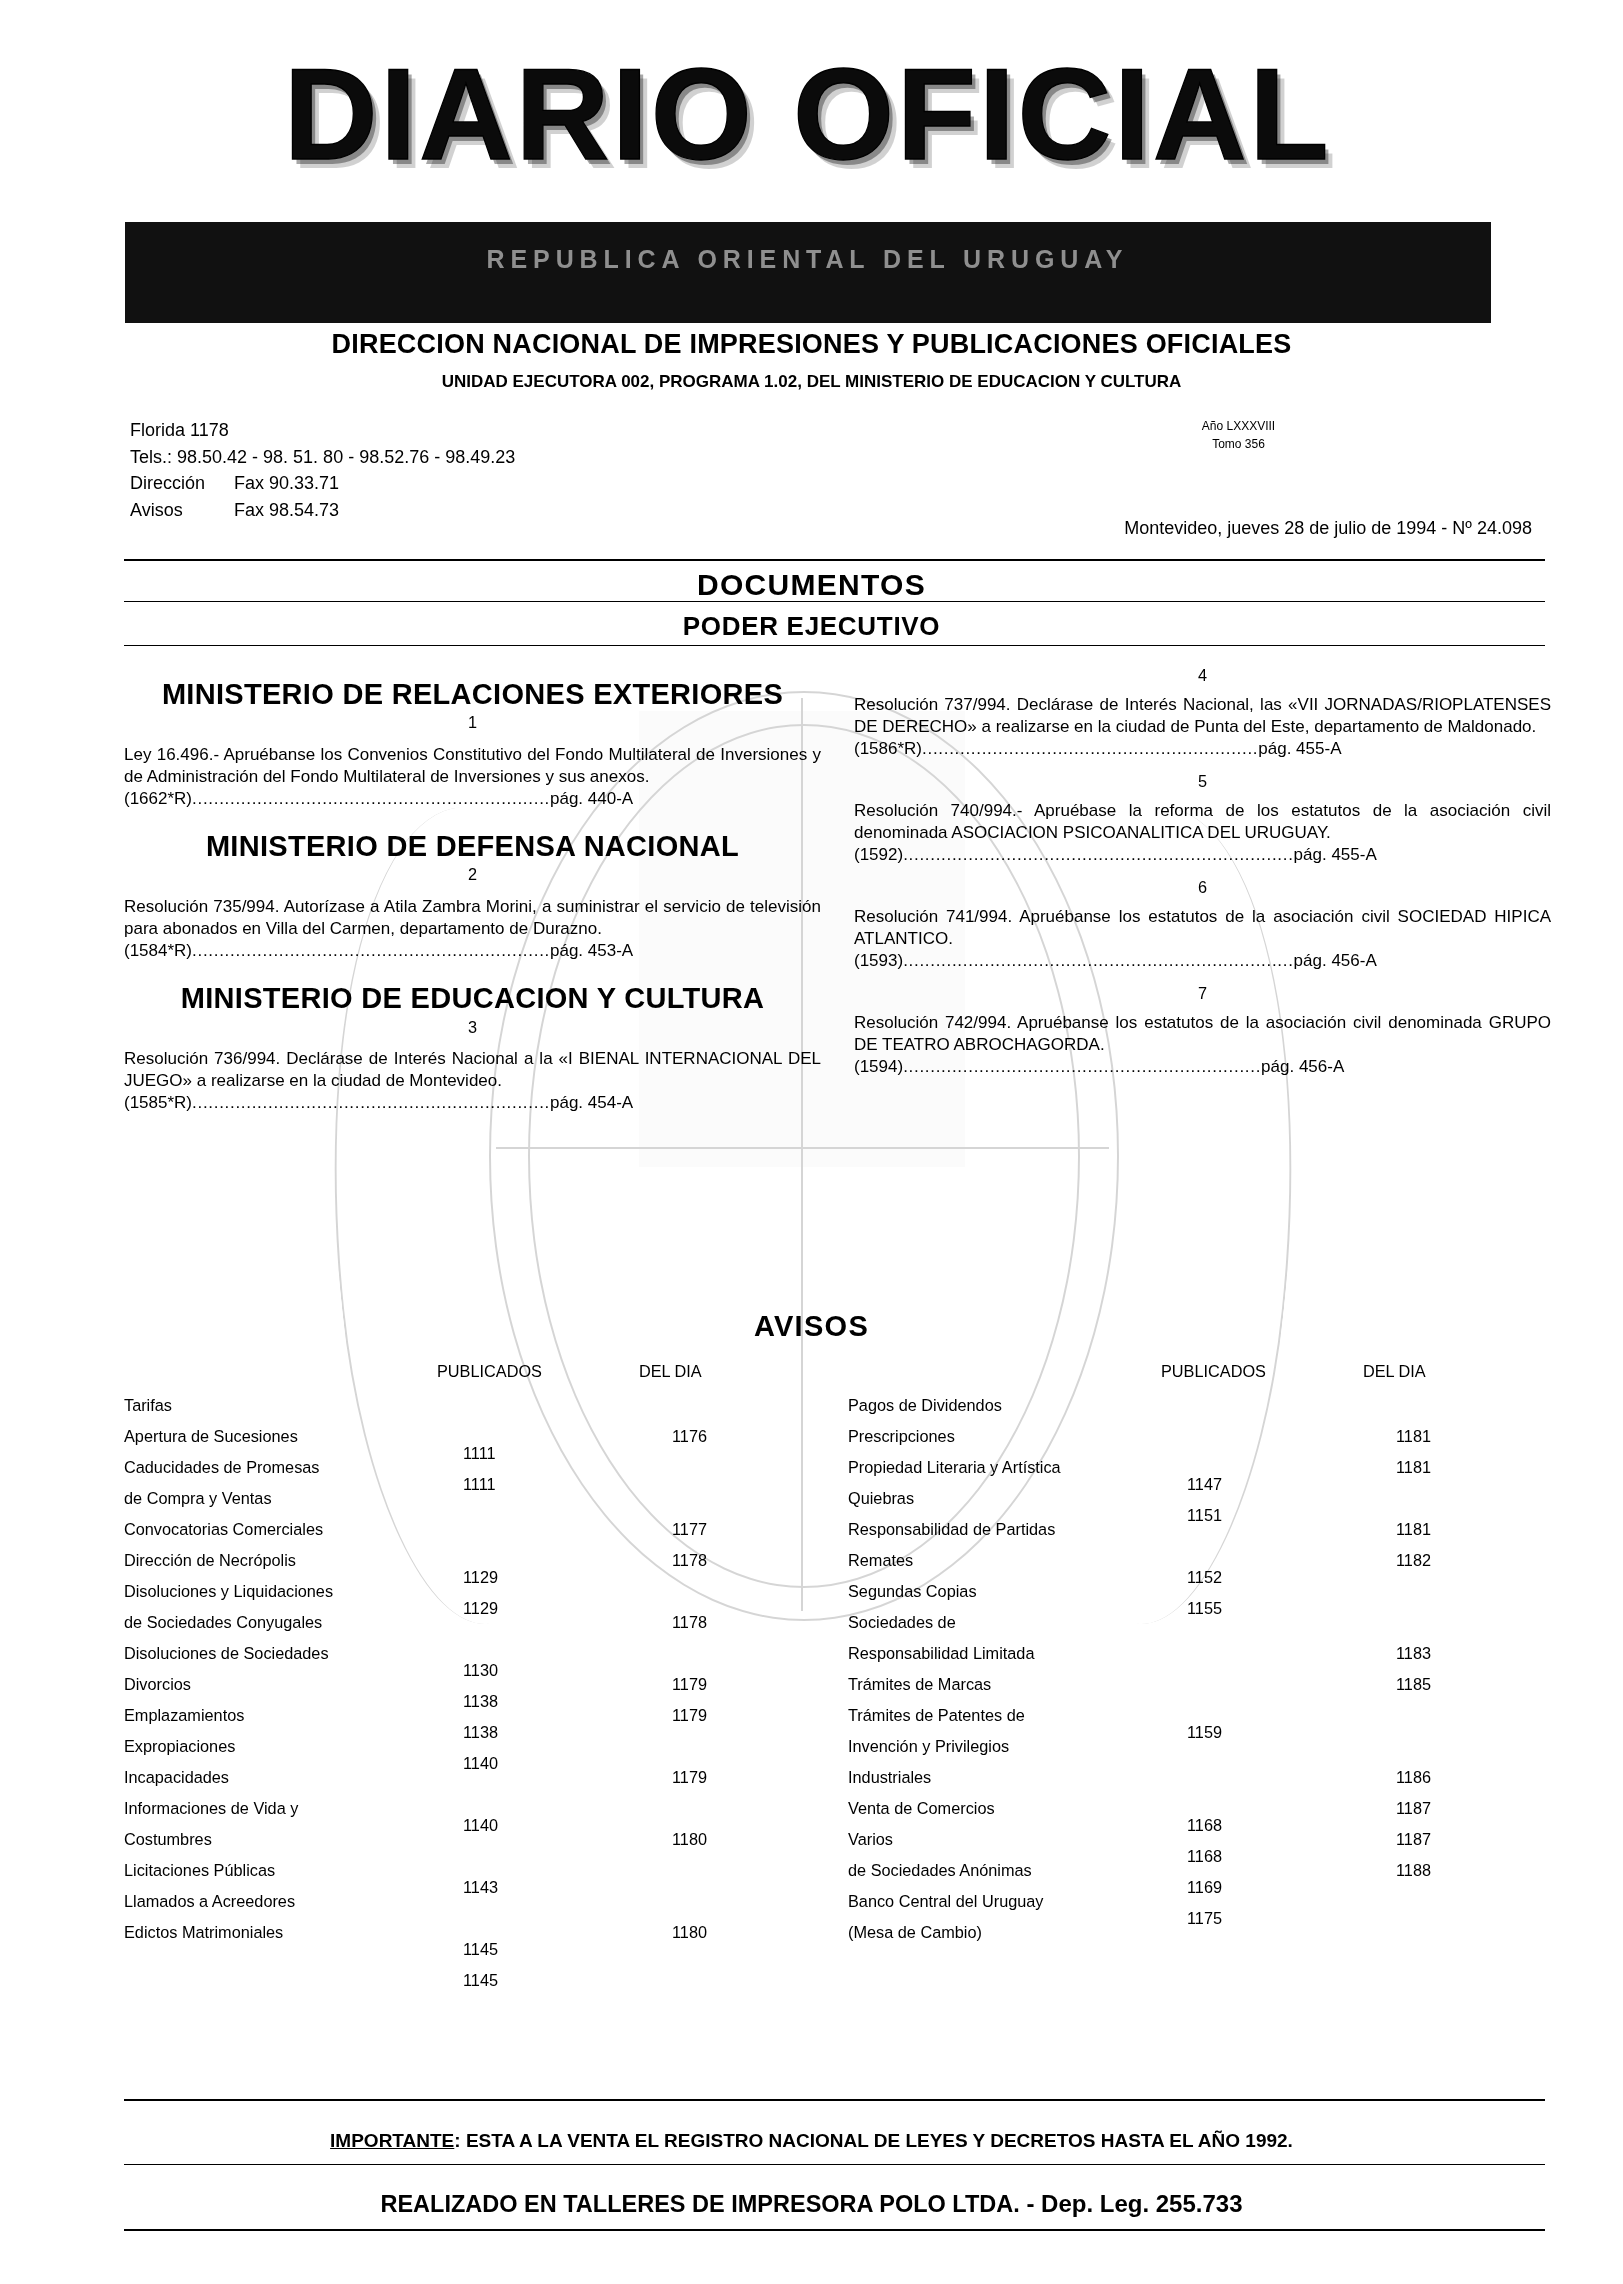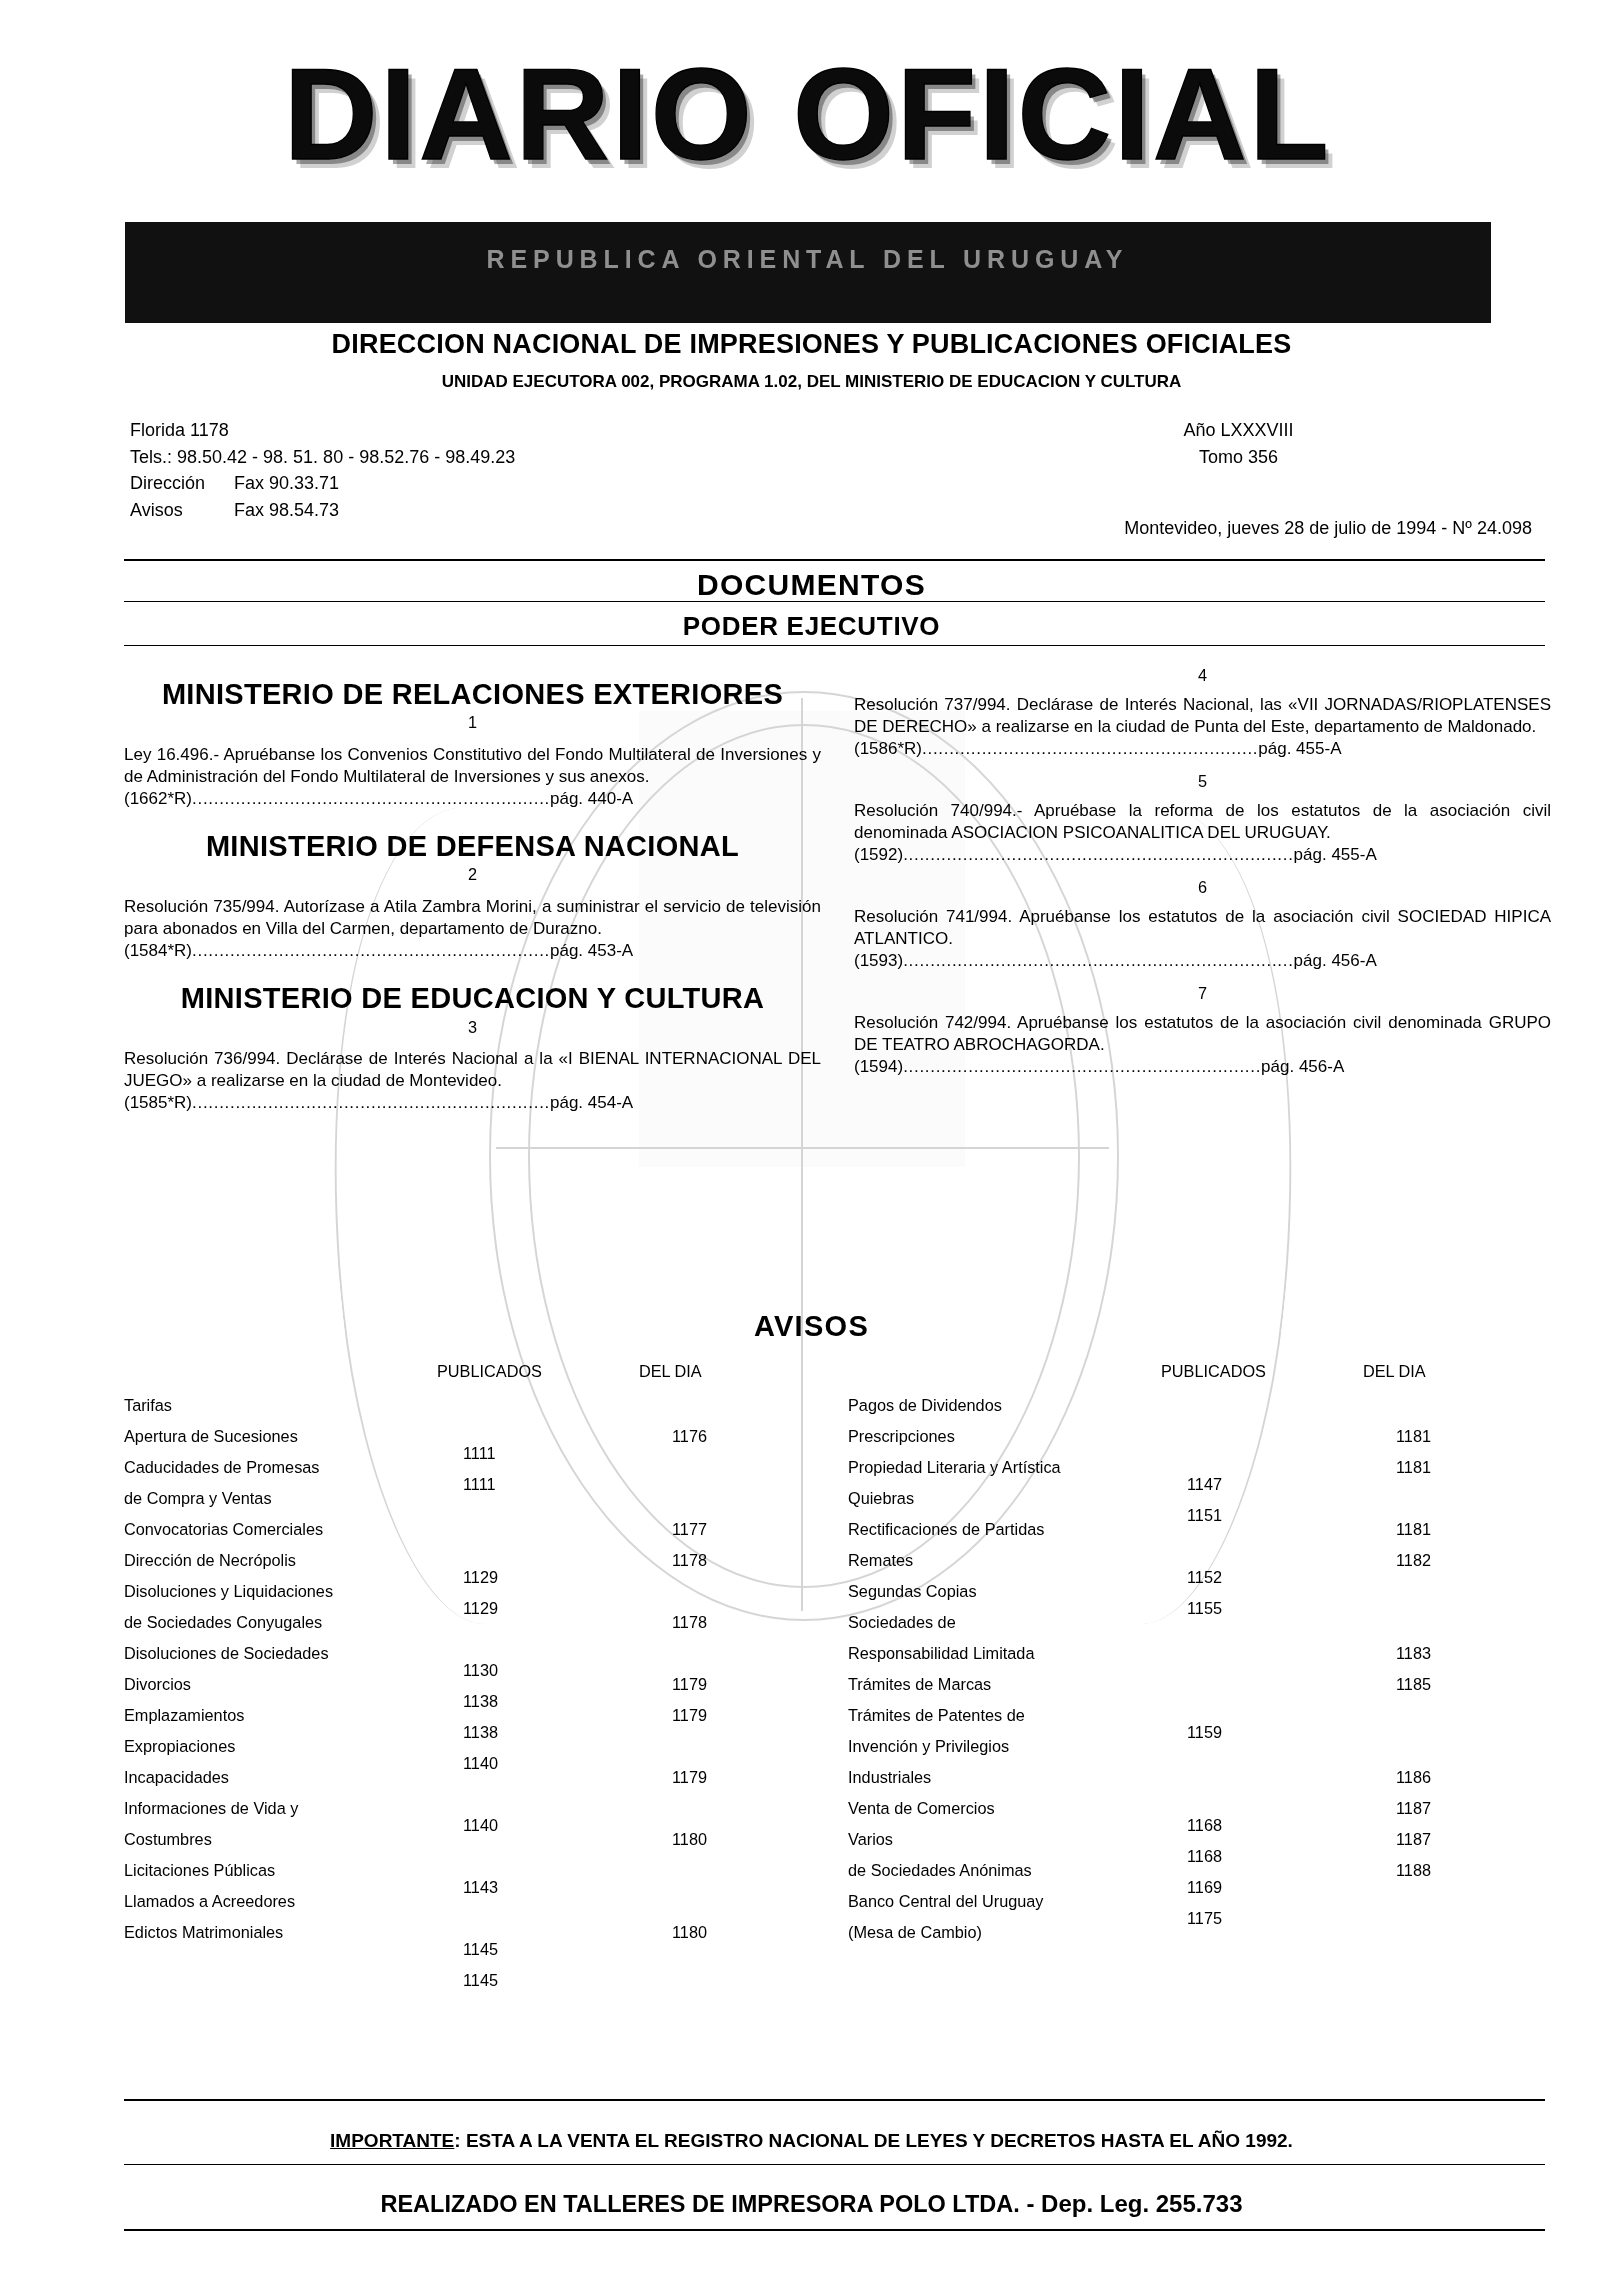--- a/index.html
+++ b/index.html
@@ -92,21 +92,21 @@
   }
   .contact .row { white-space: pre; }
   .contact .lbl { display: inline-block; width: 104px; }
 
   .issue {
     position: absolute;
     left: 945px;
     top: 417px;
     width: 587px;
     text-align: center;
-    font-size: 18px;
+    font-size: 12px;
     line-height: 1.5;
   }
   .issue-date {
     position: absolute;
     left: 880px;
     top: 518px;
     width: 652px;
     text-align: right;
     font-size: 18px;
   }
@@ -505,21 +505,21 @@
           <span class="name">Propiedad Literaria y Artística</span>
           <span class="c1">1151</span>
           <span class="c2">1181</span>
         </div>
       <div class="av-row">
           <span class="name">Quiebras</span>
           <span class="c1"></span>
           <span class="c2"></span>
         </div>
       <div class="av-row">
-          <span class="name">Rectificaciones de Partidas</span>
+          <span class="name">Responsabilidad de Partidas</span>
           <span class="c1">1152</span>
           <span class="c2">1181</span>
         </div>
       <div class="av-row">
           <span class="name">Remates</span>
           <span class="c1">1155</span>
           <span class="c2">1182</span>
         </div>
       <div class="av-row">
           <span class="name">Segundas Copias</span>

